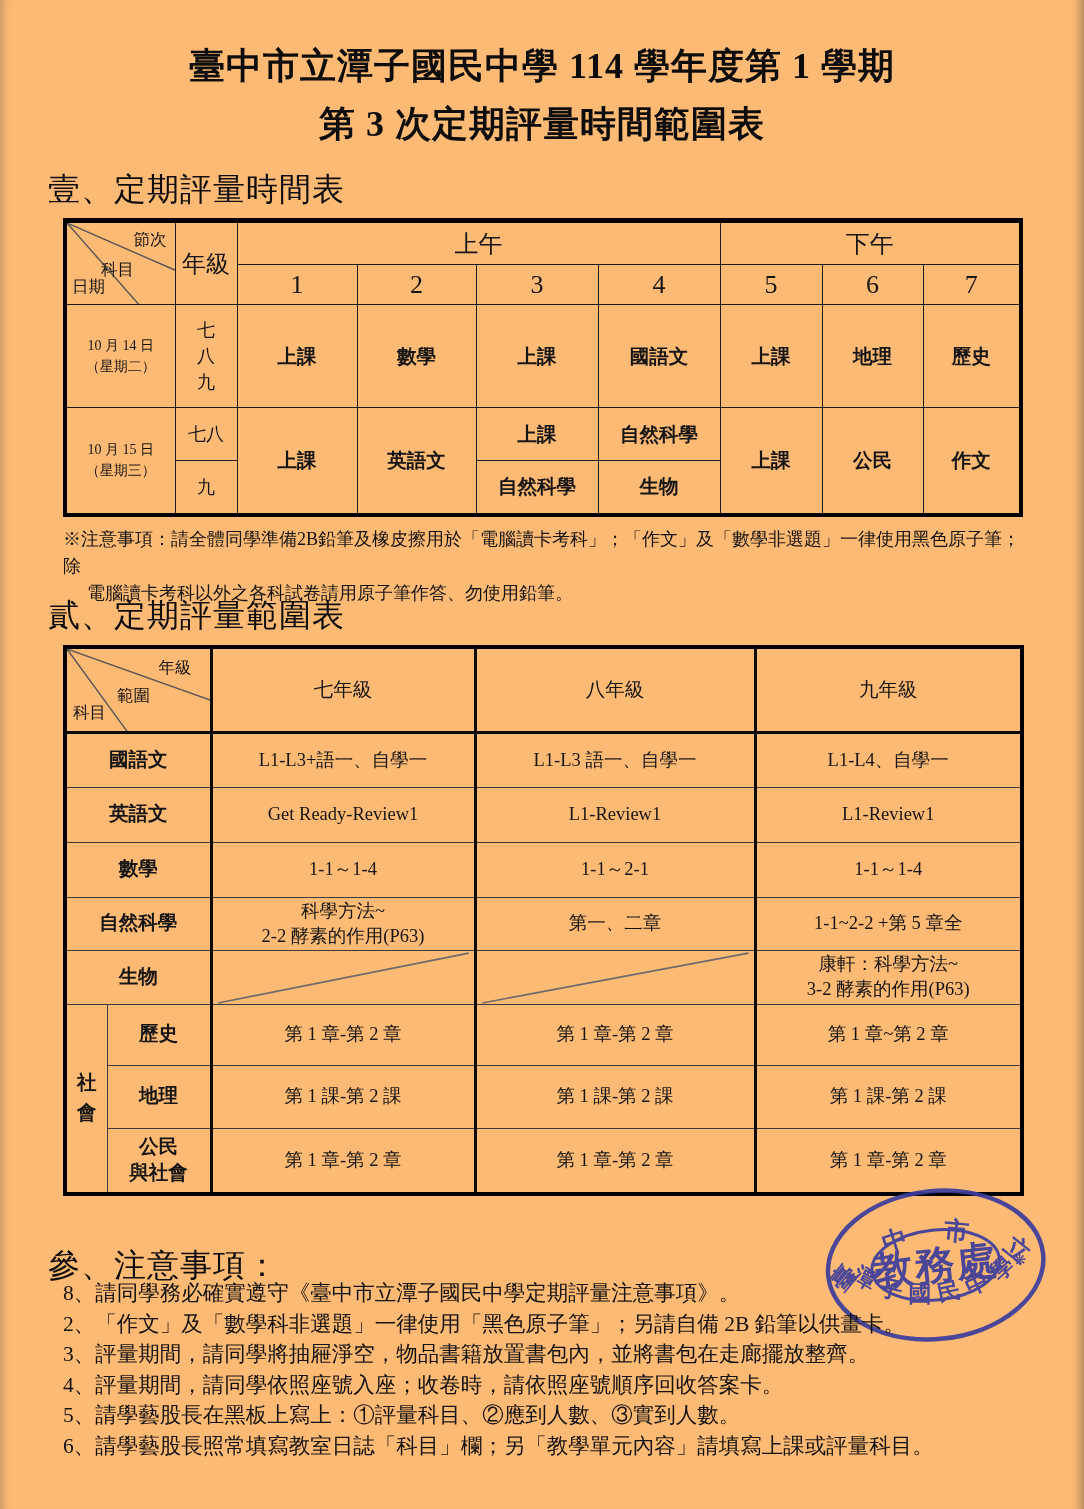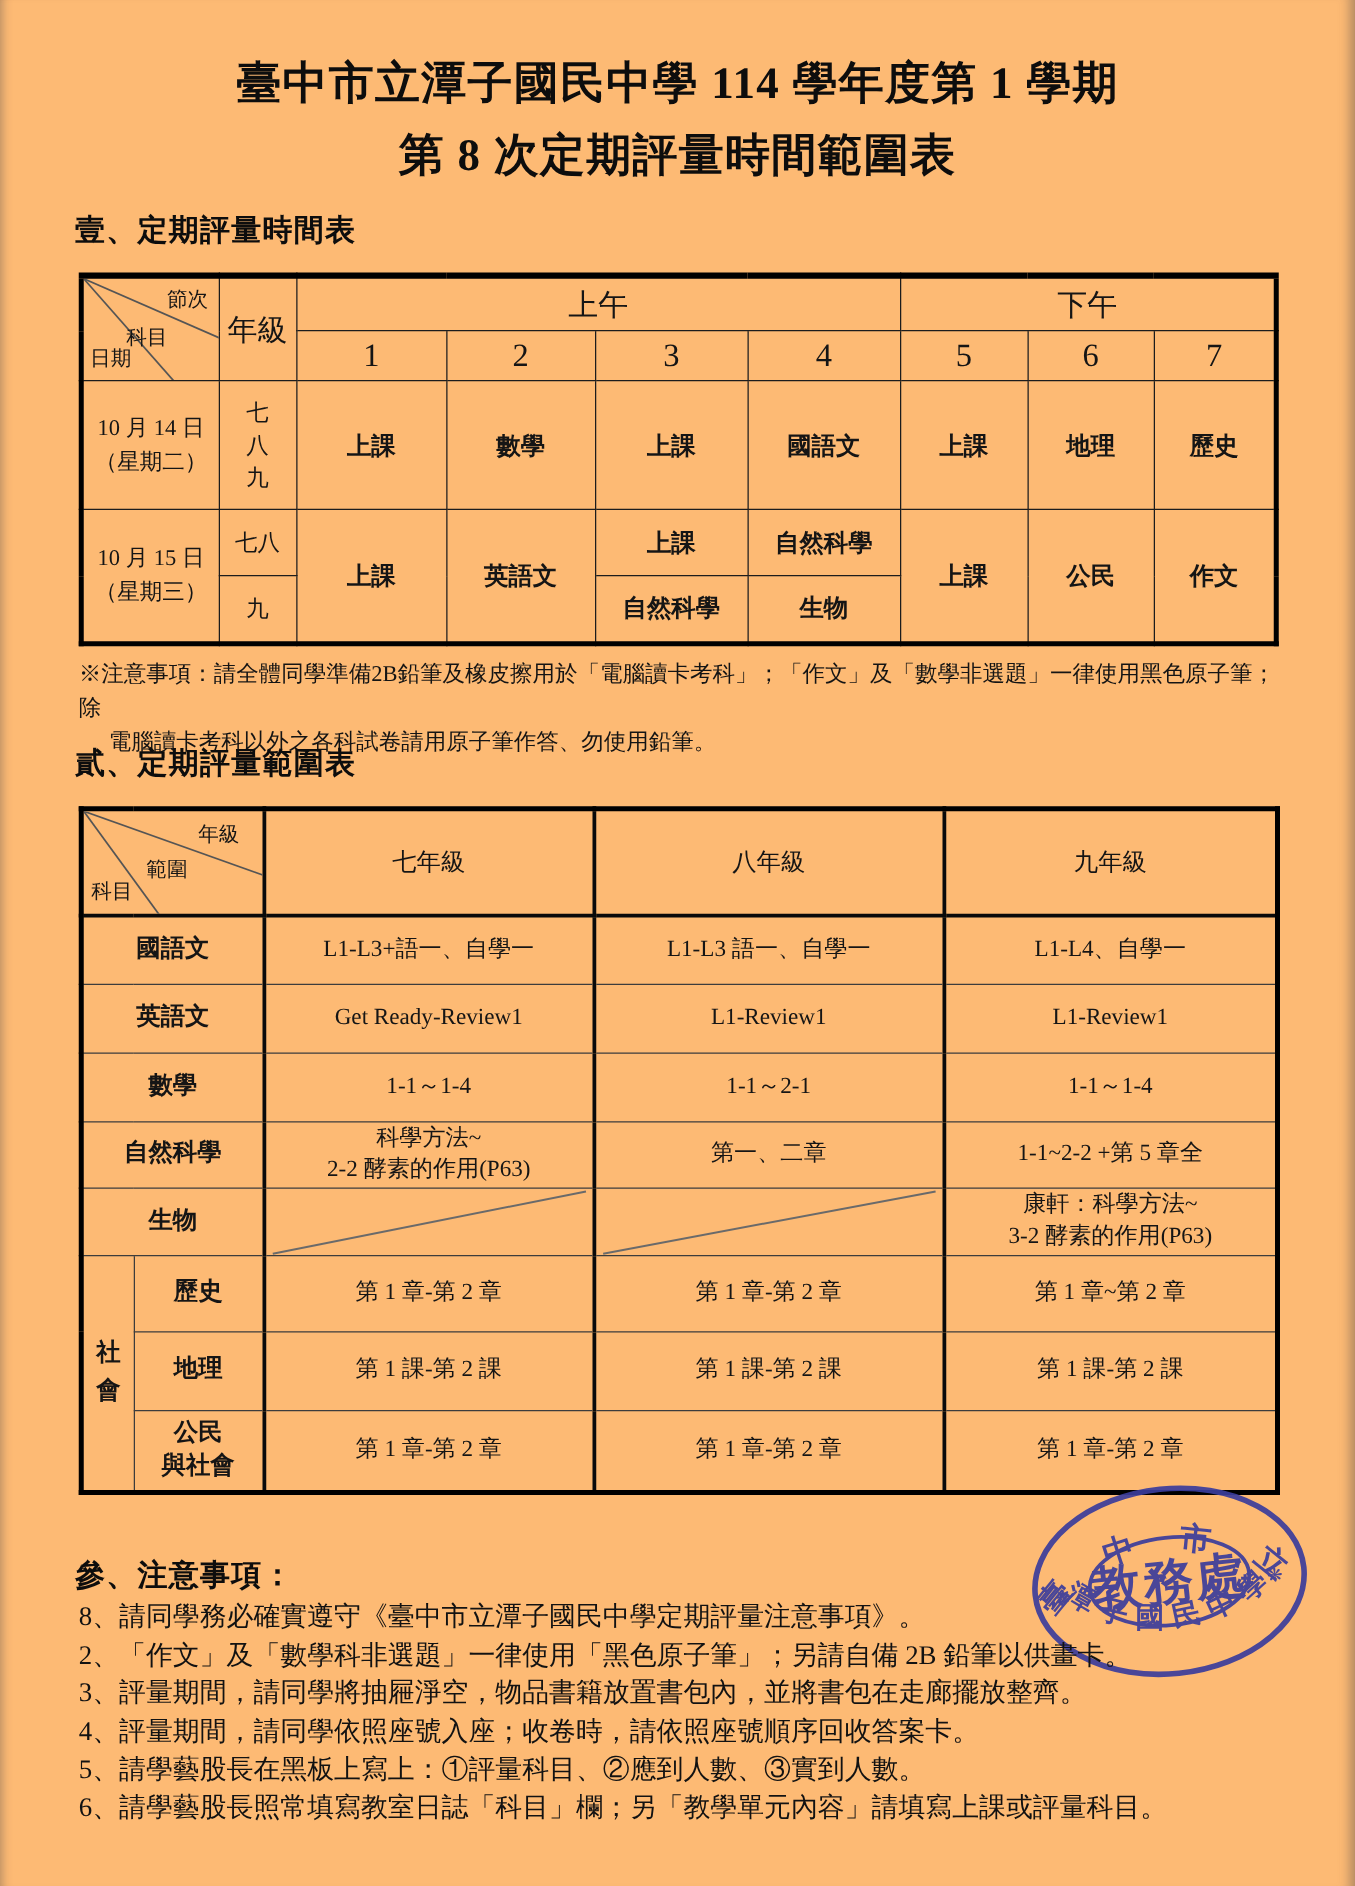--- a/index.html
+++ b/index.html
@@ -6,31 +6,31 @@
   html,body { background:#e8e8ea; }
   .page {
     position:relative; width:1084px; height:1509px; margin:0 auto;
     background:#fdba74; overflow:hidden;
     font-family:"Liberation Serif","DejaVu Serif",serif; color:#151515;
     box-shadow: inset 10px 0 8px -8px rgba(60,60,70,.35), inset -12px 0 9px -8px rgba(60,60,70,.40);
   }
   .title { position:absolute; left:0; width:100%; text-align:center; font-weight:700; font-size:36px; letter-spacing:1px; color:#0d0d0d; }
   .title1 { top:42px; }
   .title2 { top:100px; }
-  .sec-head { position:absolute; left:60px; font-weight:700; font-size:24px; color:#0d0d0d; letter-spacing:1px; }
+  .sec-head { position:absolute; left:48px; font-weight:400; font-size:32px; color:#0d0d0d; letter-spacing:1px; }
 
   table { border-collapse:collapse; table-layout:fixed;padding-left:31px; }
   td { text-align:center; vertical-align:middle; padding:0; overflow:hidden; }
 
   
   .t1 { position:absolute; left:63px; top:218px; width:956px; border:4px solid #000; border-top-width:5px; }
   .t1 td { border:1.6px solid #1c1c1c; font-size:19px; }
   .t1 .hdr { font-size:24px; }
   .t1 .period { font-size:26px; font-family:"Liberation Serif",serif; }
-  .t1 .datec { font-size:18px; line-height:1.5; }
+  .t1 .datec { font-size:14px; line-height:1.5; }
   .t1 .gradec { font-size:18px; line-height:1.45; }
   .t1 .subj { font-weight:700; font-size:19.5px; }
   .corner { position:relative; }
   .corner svg { position:absolute; left:0; top:0; }
   .corner .lab { position:absolute; font-size:16.5px; white-space:nowrap; }
   .pre { white-space:pre-line; }
 
   
   .t2 { position:absolute; left:63px; top:645px; width:957px; border:4px solid #000; }
   .t2 td { border-top:1.3px solid #3c3c3c; border-bottom:1.3px solid #3c3c3c; border-left:3.5px solid #0a0a0a; border-right:3.5px solid #0a0a0a; font-size:18.5px; }
@@ -49,21 +49,21 @@
   .notes div { white-space:nowrap; }
 
   .stamp { position:absolute; left:820px; top:1182px; transform:rotate(-6deg); opacity:.92; }
 </style>
 </head>
 <body>
 
 <div class="page">
 
   <div class="title title1">臺中市立潭子國民中學 114 學年度第 1 學期</div>
-  <div class="title title2">第 8 次定期評量時間範圍表</div>
+  <div class="title title2">第 3 次定期評量時間範圍表</div>
 
   <div class="sec-head" style="top:168px">壹、定期評量時間表</div>
 
   <table class="t1">
     <colgroup>
       <col style="width:110px">
         <col style="width:62px">
       <col style="width:120px">
         <col style="width:119px">
         <col style="width:122px">

